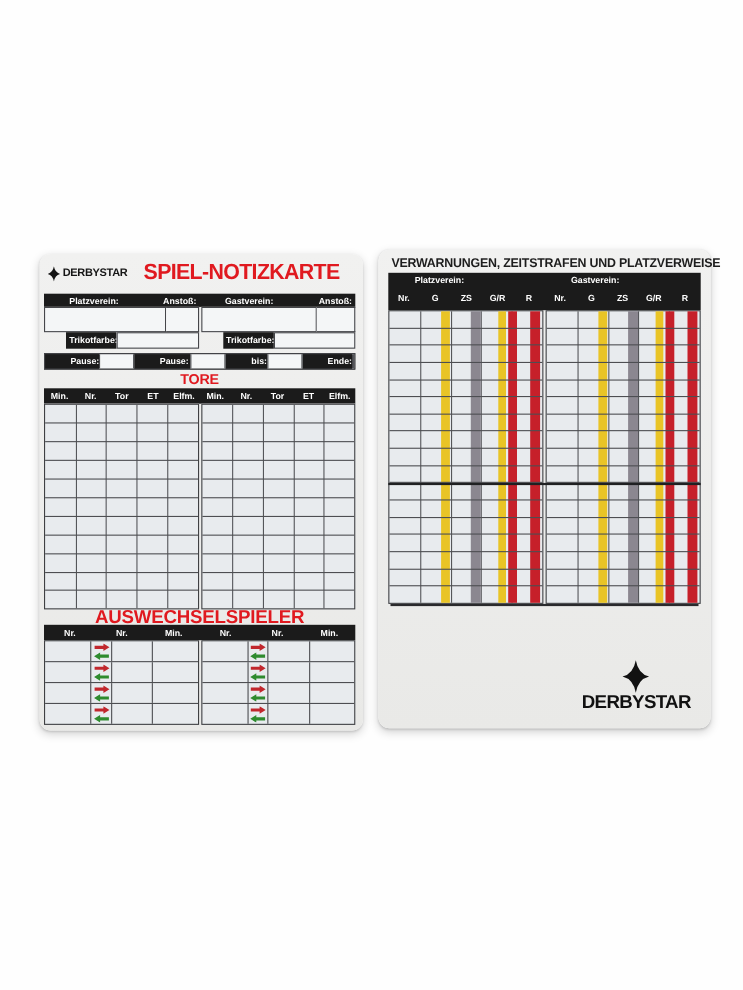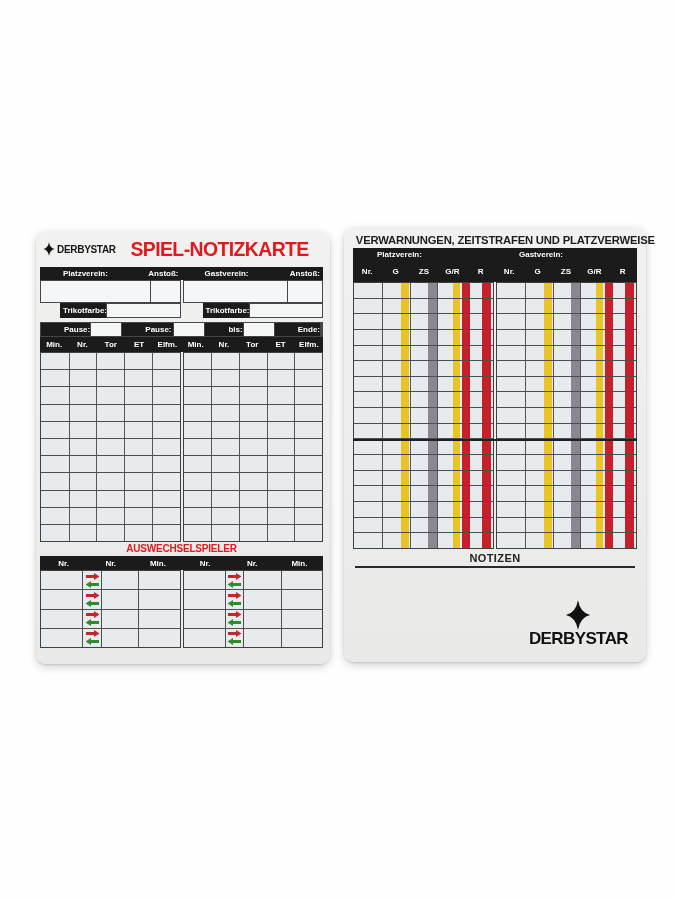--- a/index.html
+++ b/index.html
@@ -43,21 +43,21 @@
   .tbl-header .half{flex:1;display:flex;}
   .tbl-header .th{flex:1;text-align:center;font-size:8px;font-weight:700;color:#fff;}
   .tbl-body{display:flex;}
   .tbl-body .half{flex:1;position:relative;border:1px solid #3f4043;
                   display:flex;flex-direction:column;background:#e8ebee;}
   .tbl-gap{width:2px;}
   .vline{position:absolute;top:0;bottom:0;width:1px;background:#55565a;z-index:0;}
   .hrow{flex:1;border-bottom:1px solid #4d4e52;position:relative;z-index:2;}
   .hrow:last-child{border-bottom:none;}
   .lc-tore-body{height:190px;}
-  .lc-ausw-title{height:14px;font-size:10px;line-height:14px;}
+  .lc-ausw-title{height:14px;font-size:17px;line-height:14px;}
   .lc-ausw-header{height:14px;}
   .lc-ausw-body{height:78px;}
   .aw-row{flex:1;display:flex;border-bottom:1px solid #4d4e52;}
   .aw-row:last-child{border-bottom:none;}
   .aw-c{box-sizing:border-box;border-right:1px solid #4d4e52;display:flex;
         align-items:center;justify-content:center;}
   .aw-c:last-child{border-right:none;}
   .aw-c1{width:30.5%;} .aw-c2{width:13.5%;} .aw-c3{width:27%;} .aw-c4{width:29%;}
   .th-g1{width:44%;} .th-g2{width:27%;} .th-g3{width:29%;}
 
@@ -136,20 +136,21 @@
       <div class="tm-lbl lbl" style="width:33px">Pause:</div>
       <div class="tm-box" style="width:46px"></div>
       <div class="tm-lbl lbl" style="width:46px">Pause:</div>
       <div class="tm-box" style="width:46px"></div>
       <div class="tm-lbl lbl" style="width:24px">bis:</div>
       <div class="tm-box" style="width:46px"></div>
       <div class="tm-lbl lbl" style="width:31px">Ende:</div>
       <div class="tm-box" style="flex:1"></div>
     </div>
 
+    <div class="lc-tore-title redtitle">TORE</div>
 
     <div class="tbl-header blackbar">
       <div class="half">
           <div class="th">Min.</div>
           <div class="th">Nr.</div>
           <div class="th">Tor</div>
           <div class="th">ET</div>
           <div class="th">Elfm.</div>
         </div>
       <div class="half">
@@ -399,21 +400,20 @@
             <div class="hrow"></div>
             <div class="hrow"></div>
             <div class="hrow"></div>
             <div class="hrow"></div>
             <div class="hrow"></div>
           </div>
       </div>
       <div class="rc-thick"></div>
     </div>
 
-    <div class="rc-notizen">NOTIZEN</div>
     <div class="rc-nline"></div>
     <div class="rc-notes-space"></div>
 
     <div class="rc-logo">
       <svg viewBox="-14 -16 28 32">
         <path d="M0 -16 Q2.3 -2.7 13 0 Q2.3 2.7 0 16 Q-2.3 2.7 -13 0 Q-2.3 -2.7 0 -16 Z" fill="#111"></path>
       </svg>
       <span class="rc-logo-txt">DERBYSTAR</span>
     </div>
 

